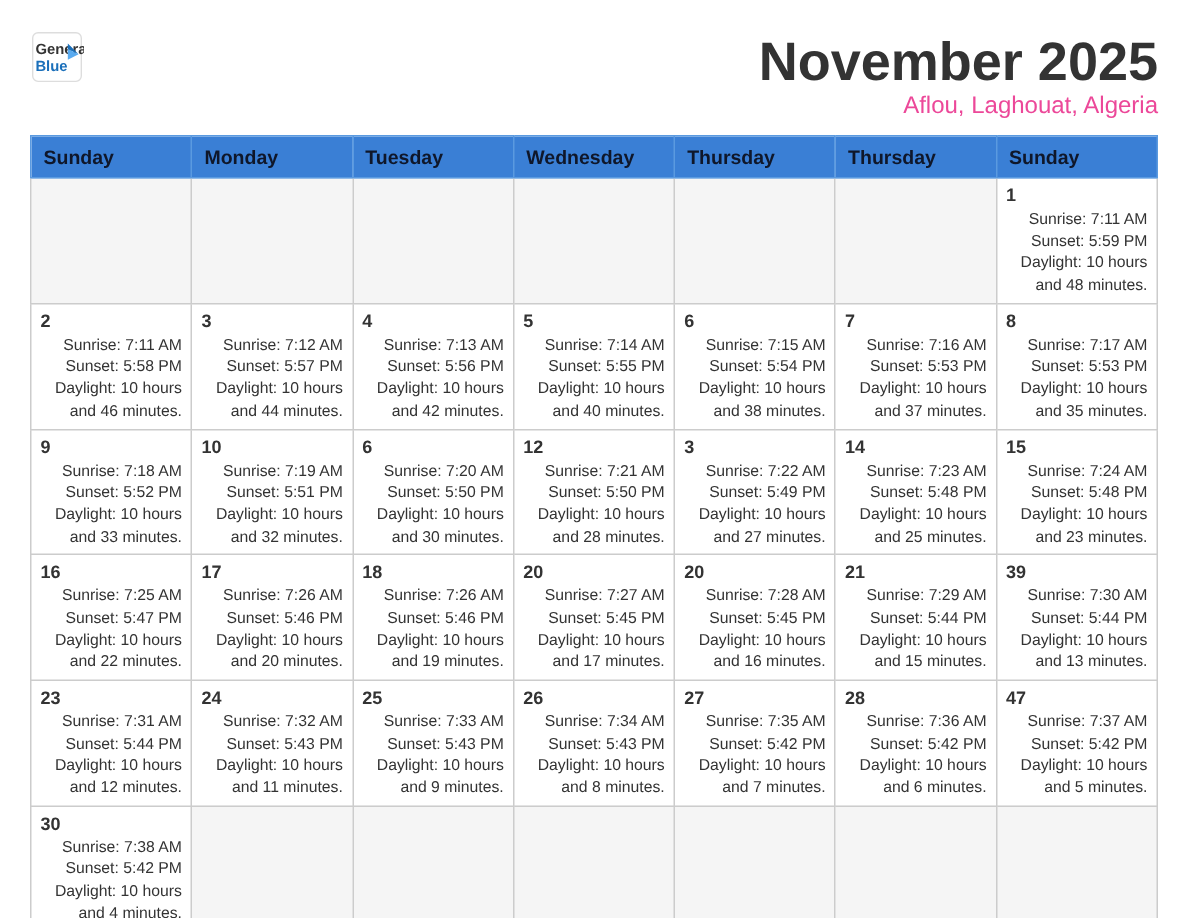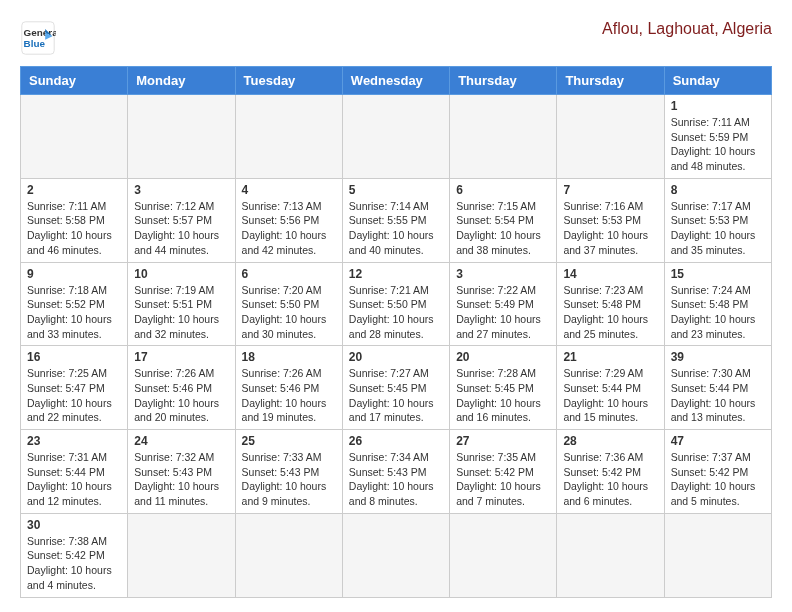--- a/index.html
+++ b/index.html
@@ -28,30 +28,30 @@
     .title-block {
       text-align: right;
     }
     .month-title {
       font-size: 36px;
       font-weight: bold;
       color: #333;
     }
     .subtitle {
       font-size: 16px;
-      color: #7f1d1d;
+      color: #ec4899;
     }
     .calendar {
       width: 100%;
       border-collapse: collapse;
       border: 1px solid #ccc;
     }
     .calendar th {
       background-color: #3a7fd5;
-      color: #ffffff;
+      color: #0f172a;
       text-align: left;
       padding: 6px 8px;
       font-size: 13px;
       font-weight: bold;
       border: 1px solid #5a9ae0;
     }
     .calendar td {
       vertical-align: top;
       border: 1px solid #ccc;
       padding: 4px 6px;
@@ -65,39 +65,41 @@
       background: #f5f5f5;
     }
     .day-number {
       font-weight: bold;
       font-size: 12px;
       margin-bottom: 2px;
     }
     .day-info {
       line-height: 1.4;
       font-size: 10.5px;
+      text-align: right;
     }
     tr.week-row td {
       height: 82px;
     }
   </style>
 </head>
 <body>
 
 <div class="header">
   <div class="logo">
     <svg class="logo-icon" viewBox="0 0 40 40" width="40" height="40">
       <rect x="2" y="2" width="36" height="36" rx="4" fill="#fff" stroke="#ddd" stroke-width="1"></rect>
       <text x="4" y="18" font-family="Arial" font-weight="bold" font-size="11" fill="#333">General</text>
       <text x="4" y="30" font-family="Arial" font-weight="bold" font-size="11" fill="#1a6fba">Blue</text>
       <polygon points="28,10 36,18 28,14" fill="#1a6fba"></polygon>
       <polygon points="28,14 36,18 28,22" fill="#5aabf0"></polygon>
     </svg>
   </div>
   <div class="title-block">
+    <div class="month-title">November 2025</div>
     <div class="subtitle">Aflou, Laghouat, Algeria</div>
   </div>
 </div>
 
 <table class="calendar">
   <thead>
     <tr>
     <th>Sunday</th>
         <th>Monday</th>
         <th>Tuesday</th>

